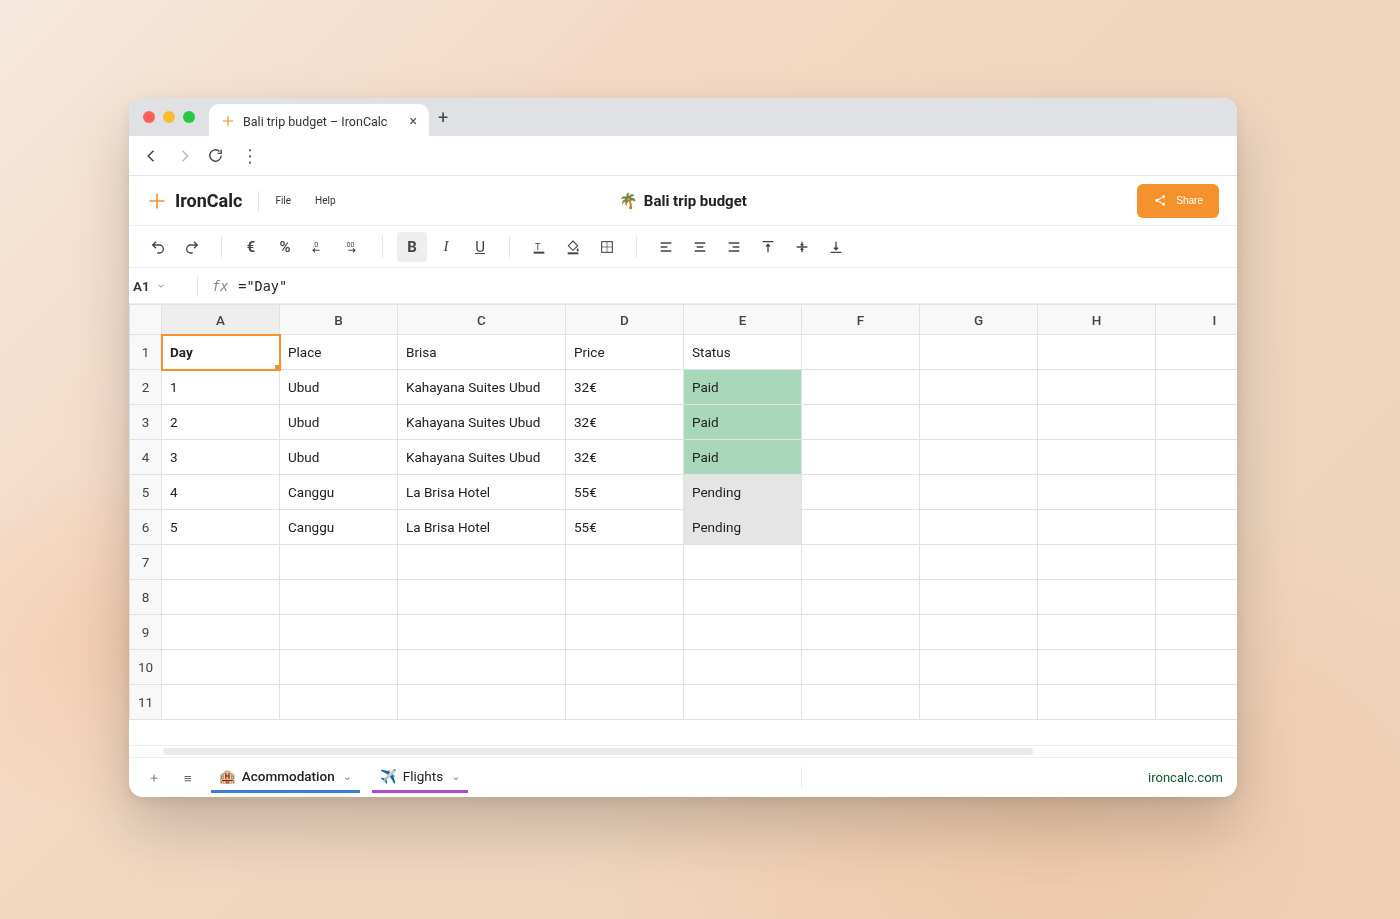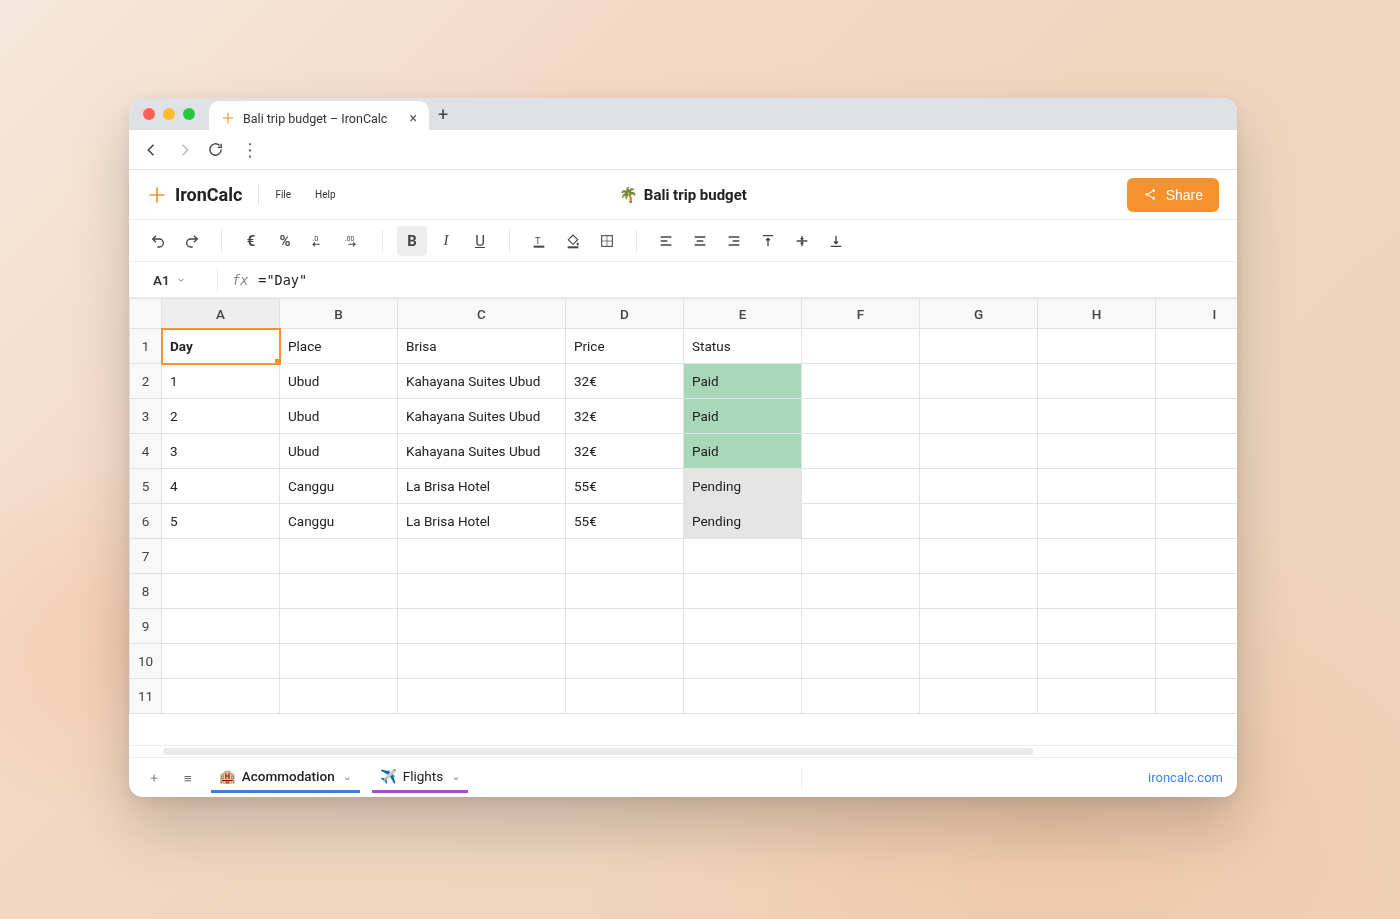--- a/index.html
+++ b/index.html
@@ -26,21 +26,21 @@
     background: #fff;
     border-radius: 14px;
     box-shadow: 0 30px 60px rgba(0,0,0,0.18), 0 4px 12px rgba(0,0,0,0.08);
     overflow: hidden;
     display: flex; flex-direction: column;
   }
   
   .chrome-top {
     background: #dfe1e5;
     display: flex; align-items: center;
-    height: 32px;
+    height: 38px;
   }
   .traffic { display:flex; gap:8px; margin-left:14px; margin-right:14px;}
   .tl { width:12px; height:12px; border-radius:50%; }
   .tl.r{background:#ff5f57;} .tl.y{background:#febc2e;} .tl.g{background:#28c840;}
   .tab {
     background:#fff; height:34px; margin-top:8px;
     border-radius:10px 10px 0 0;
     display:flex; align-items:center; gap:8px;
     padding:0 12px; font-size:12.5px; color:#333;
     min-width:220px;
@@ -63,28 +63,28 @@
   .dots{color:#5f6368; width:24px; text-align:center; font-size:18px; cursor:pointer;}
   
   .appheader{
     height:50px; display:flex; align-items:center; padding:0 18px;
     border-bottom:1px solid #eee;
   }
   .brand{display:flex; align-items:center; gap:8px; font-weight:700; font-size:18px; color:#222;}
   .sep{width:1px; height:20px; background:#e2e2e2; margin:0 16px;}
   .menu{display:flex; gap:24px; font-size:10px; color:#333;}
   .doctitle{position:absolute; left:50%; transform:translateX(-50%); font-weight:700; font-size:15px; color:#222; display:flex; gap:6px; align-items:center;}
-  .sharebtn{margin-left:auto; background:#f5922e; color:#fff; border:none; border-radius:6px; height:34px; padding:0 16px; font-size:14px; font-weight:500; display:flex; align-items:center; gap:8px; cursor:pointer;}
+  .sharebtn{margin-left:auto; background:#f5922e; color:#fff; border:none; border-radius:6px; height:34px; padding:0 16px; font-size:10px; font-weight:500; display:flex; align-items:center; gap:8px; cursor:pointer;}
   
   .toolbar{height:42px; border-bottom:1px solid #eee; display:flex; align-items:center; padding:0 14px; gap:4px;}
   .tbtn{width:30px; height:30px; display:flex; align-items:center; justify-content:center; color:#444; border-radius:4px; cursor:pointer; font-size:15px;}
   .tbtn.active{background:#eee;}
   .tsep{width:1px; height:22px; background:#e6e6e6; margin:0 10px;}
   
-  .fbar{height:36px; border-bottom:1px solid #eee; display:flex; align-items:center; padding:0 24px; font-size:13.5px; color:#333;}
+  .fbar{height:36px; border-bottom:1px solid #eee; display:flex; align-items:center; padding:0 4px; font-size:13.5px; color:#333;}
   .cellref{font-weight:600; display:flex; align-items:center; gap:6px; width:50px;}
   .fbar .tsep{margin:0 14px;}
   .fx{font-style:italic; color:#888; margin-right:10px; font-family: ui-monospace, monospace;}
   .formula{font-family: ui-monospace, Menlo, monospace; color:#222;}
   
   .gridwrap{flex:1; overflow:hidden; position:relative;}
   table.sheet{border-collapse:collapse; width:100%; font-size:13.5px; color:#222; table-layout:fixed;}
   .sheet th, .sheet td{border:1px solid #e2e2e2; height:35px; padding:0 8px; text-align:left; white-space:nowrap; overflow:hidden;}
   .sheet thead th{background:#f8f8f8; font-weight:500; text-align:center; color:#444; height:30px;}
   .sheet thead th:first-child{width:32px;}
@@ -99,21 +99,21 @@
   
   .hscroll{height:12px; background:#fff; border-top:1px solid #eee; position:relative;}
   .hscroll .thumb{position:absolute; left:34px; top:2px; height:7px; width:870px; background:#eaeaea; border-radius:4px;}
   
   .footer{height:40px; border-top:1px solid #eee; display:flex; align-items:center; padding:0 14px; gap:12px; font-size:13.5px;}
   .ficon{color:#666; cursor:pointer; width:22px; text-align:center;}
   .stab{display:flex; align-items:center; gap:6px; padding:6px 8px; cursor:pointer; border-bottom:3px solid transparent; color:#222;}
   .stab.active{border-bottom-color:#3a7de0; font-weight:500;}
   .stab.alt{border-bottom-color:#a94bd6;}
   .chev{color:#888; font-size:11px; margin-left:2px;}
-  .brandlink{margin-left:auto; color:#3b82f6; font-size:13px;}
+  .brandlink{margin-left:auto; color:#14532d; font-size:13px;}
   .footer .sep2{width:1px; height:22px; background:#eee; margin:0 14px;}
   svg{display:block;}
 </style>
 </head>
 <body>
 
 <div class="window">
 
   <div class="chrome-top">
     <div class="traffic">

